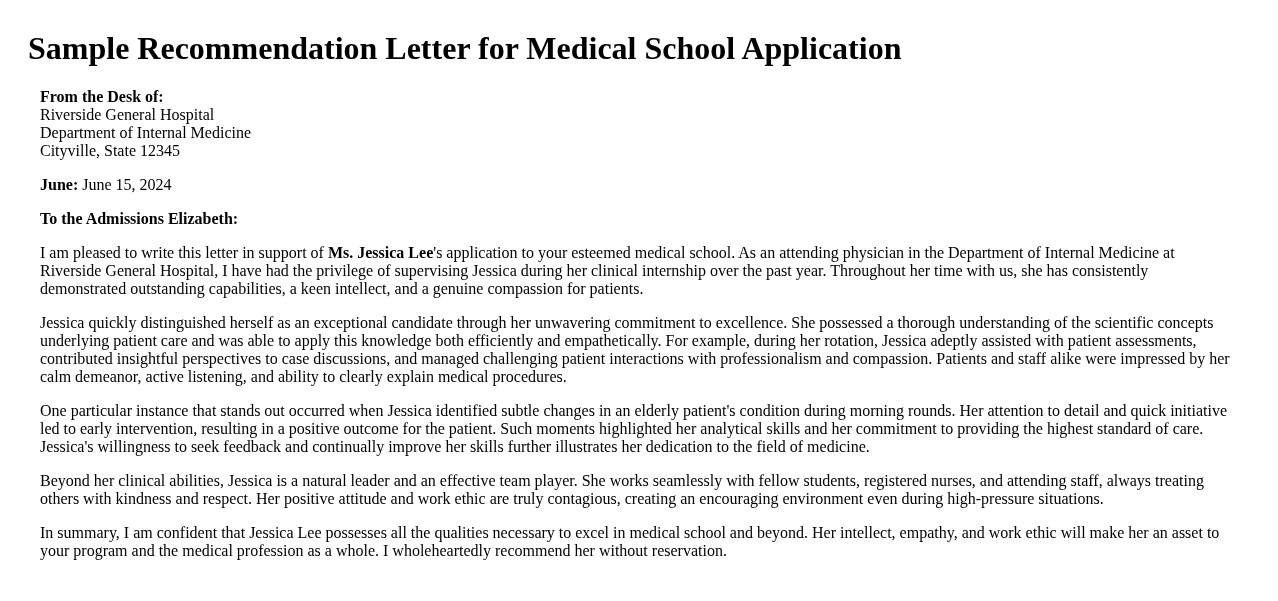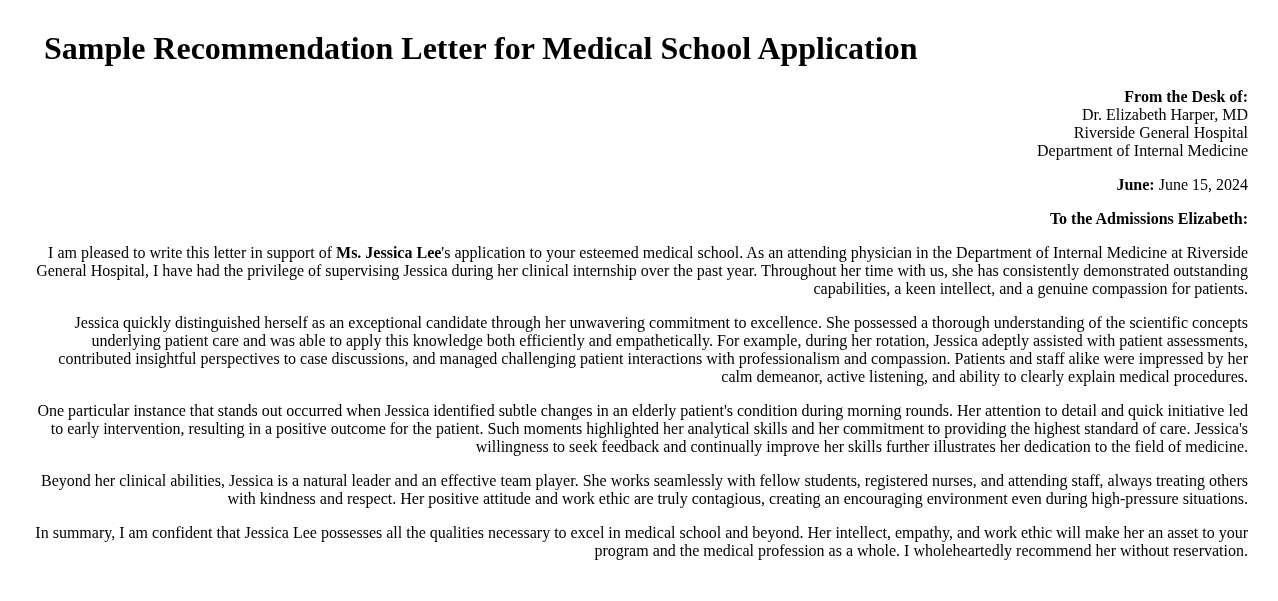--- a/index.html
+++ b/index.html
@@ -12,42 +12,41 @@
     width: 1278px;
     min-height: 601px;
     padding: 9px 30px 20px 28px;
     font-family: "Liberation Serif", "DejaVu Serif", serif;
     font-size: 16px;
     line-height: normal;
   }
   h1.doc-title {
     font-size: 32px;
     font-weight: bold;
-    margin: 21px 16px;
+    margin: 21px 0;
     line-height: normal;
   }
   p {
-    margin: 16px 0;
-    text-align: right;
+    margin: 16px 12px;
   }
   .line { display: block; }
   strong { font-weight: bold; }
 </style>
 </head>
 <body>
 
 <div>
 
   <h1 class="doc-title">Sample Recommendation Letter for Medical School Application</h1>
 
   <p>
       <strong class="line">From the Desk of:</strong>
-      <span class="line">Dr. Elizabeth Harper, MD</span>
       <span class="line">Riverside General Hospital</span>
       <span class="line">Department of Internal Medicine</span>
+      <span class="line">Cityville, State 12345</span>
     </p>
 
   <p><strong>June:</strong> <span>June 15, 2024</span></p>
 
   <p><strong>To the Admissions Elizabeth:</strong></p>
 
   <p><span>I am pleased to write this letter in support of </span><strong>Ms. Jessica Lee</strong><span>'s application to your esteemed medical school. As an attending physician in the Department of Internal Medicine at Riverside General Hospital, I have had the privilege of supervising Jessica during her clinical internship over the past year. Throughout her time with us, she has consistently demonstrated outstanding capabilities, a keen intellect, and a genuine compassion for patients.</span></p>
 
   <p>Jessica quickly distinguished herself as an exceptional candidate through her unwavering commitment to excellence. She possessed a thorough understanding of the scientific concepts underlying patient care and was able to apply this knowledge both efficiently and empathetically. For example, during her rotation, Jessica adeptly assisted with patient assessments, contributed insightful perspectives to case discussions, and managed challenging patient interactions with professionalism and compassion. Patients and staff alike were impressed by her calm demeanor, active listening, and ability to clearly explain medical procedures.</p>
 

